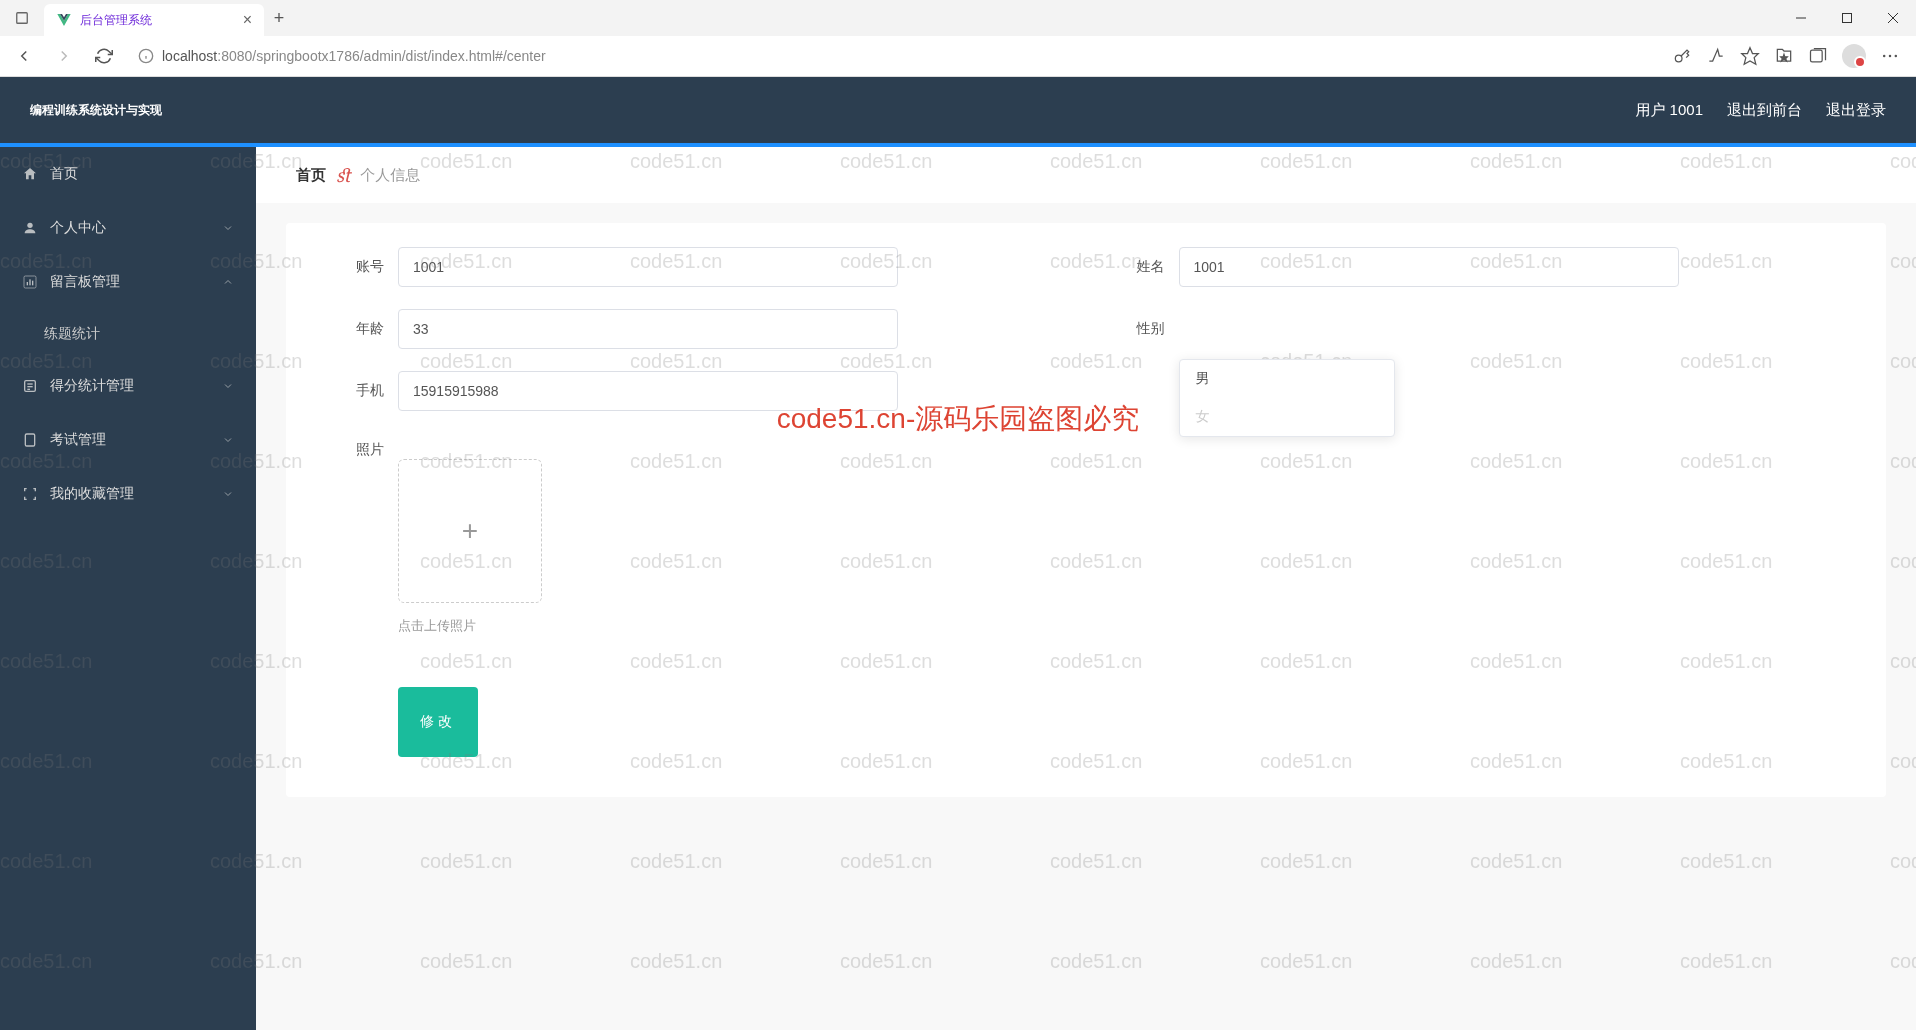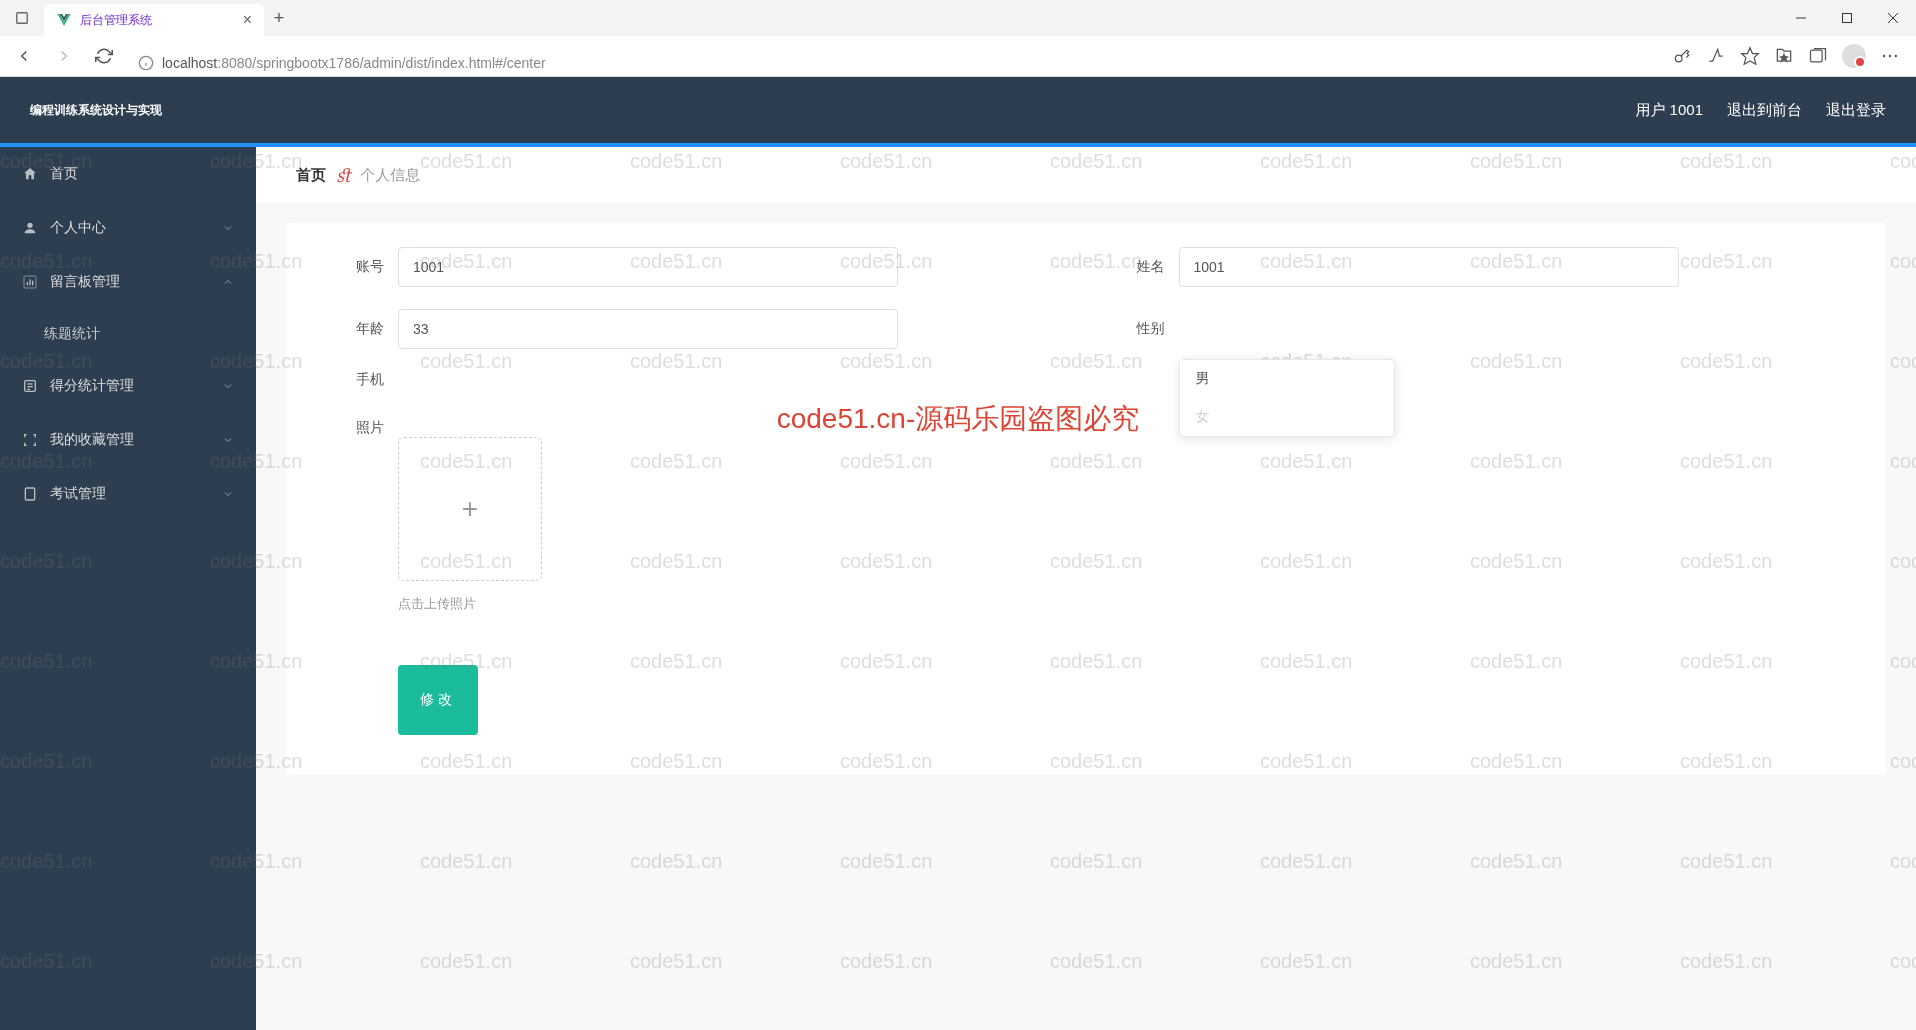--- a/index.html
+++ b/index.html
@@ -14,21 +14,21 @@
 .tab-title { flex: 1; font-size: 12px; color: #6d28d9; }
 .tab-close { color: #666; font-size: 16px; cursor: pointer; }
 .tab-new { width: 30px; text-align: center; color: #555; font-size: 18px; cursor: pointer; }
 .win-controls { margin-left: auto; display: flex; }
 .win-btn { width: 46px; height: 36px; display: flex; align-items: center; justify-content: center; color: #333; }
 .win-btn svg { width: 12px; height: 12px; }
 
 .addr-bar { display: flex; align-items: center; height: 40px; padding: 0 8px; gap: 8px; }
 .nav-btn { width: 32px; height: 32px; display: flex; align-items: center; justify-content: center; color: #555; border-radius: 4px; }
 .nav-btn svg { width: 18px; height: 18px; }
-.url-box { flex: 1; display: flex; align-items: flex-end; height: 30px; padding: 0 10px; gap: 8px; }
+.url-box { flex: 1; display: flex; align-items: center; height: 30px; padding: 0 10px; gap: 8px; }
 .url-host { color: #555; font-size: 14px; }
 .url-path { color: #888; font-size: 14px; }
 .addr-icons { display: flex; gap: 14px; align-items: center; padding-right: 8px; }
 .addr-icon { width: 20px; height: 20px; color: #555; }
 .profile-dot { width: 24px; height: 24px; border-radius: 50%; background: #ddd; position: relative; }
 .profile-dot::after { content: ''; position: absolute; bottom: 0; right: 0; width: 8px; height: 8px; background: #d44; border-radius: 50%; border: 2px solid #fff; }
 
 
 .app-header { background: #2c3e50; color: #fff; height: 66px; display: flex; align-items: center; padding: 0 30px; }
 .app-title { font-size: 12px; font-weight: bold; }
@@ -218,32 +218,32 @@
           <line x1="8" y1="13" x2="16" y2="13"></line>
           <line x1="8" y1="17" x2="12" y2="17"></line>
         </svg>
       <span class="menu-label">得分统计管理</span>
       <svg class="menu-arrow" viewBox="0 0 24 24" fill="none" stroke="currentColor" stroke-width="2">
           <polyline points="6 9 12 15 18 9"></polyline>
         </svg>
     </div>
     <div class="menu-item">
       <svg class="menu-icon" viewBox="0 0 24 24" fill="none" stroke="currentColor" stroke-width="2">
+          <rect x="5" y="3" width="14" height="18" rx="2"></rect>
+        </svg>
+      <span class="menu-label">考试管理</span>
+      <svg class="menu-arrow" viewBox="0 0 24 24" fill="none" stroke="currentColor" stroke-width="2">
+          <polyline points="6 9 12 15 18 9"></polyline>
+        </svg>
+    </div>
+    <div class="menu-item">
+      <svg class="menu-icon" viewBox="0 0 24 24" fill="none" stroke="currentColor" stroke-width="2">
           <path d="M7 4H4v4M4 16v4h3M17 4h3v4M20 16v4h-3"></path>
         </svg>
       <span class="menu-label">我的收藏管理</span>
-      <svg class="menu-arrow" viewBox="0 0 24 24" fill="none" stroke="currentColor" stroke-width="2">
-          <polyline points="6 9 12 15 18 9"></polyline>
-        </svg>
-    </div>
-    <div class="menu-item">
-      <svg class="menu-icon" viewBox="0 0 24 24" fill="none" stroke="currentColor" stroke-width="2">
-          <rect x="5" y="3" width="14" height="18" rx="2"></rect>
-        </svg>
-      <span class="menu-label">考试管理</span>
       <svg class="menu-arrow" viewBox="0 0 24 24" fill="none" stroke="currentColor" stroke-width="2">
           <polyline points="6 9 12 15 18 9"></polyline>
         </svg>
     </div>
   </div>
 
   <div class="content">
     <div class="breadcrumb">
       <span class="bc-home">首页</span>
       <span class="bc-sep">ﬆ</span>
@@ -270,20 +270,21 @@
           <label class="form-label">性别</label>
           <div class="dropdown" style="top:44px; left:72px;">
             <div class="dropdown-item">男</div>
             <div class="dropdown-item dim">女</div>
           </div>
         </div>
       </div>
       <div class="form-row">
         <div class="form-group">
           <label class="form-label">手机</label>
+          <input class="form-input" value="15915915988" style="">
         </div>
         <div class="form-group"></div>
       </div>
       <div class="form-row" style="align-items:flex-start">
         <div style="flex:1">
           <div style="display:flex">
             <label class="form-label" style="margin-top:8px">照片</label>
           </div>
           <div class="upload-box">
             <span class="upload-plus">+</span>

